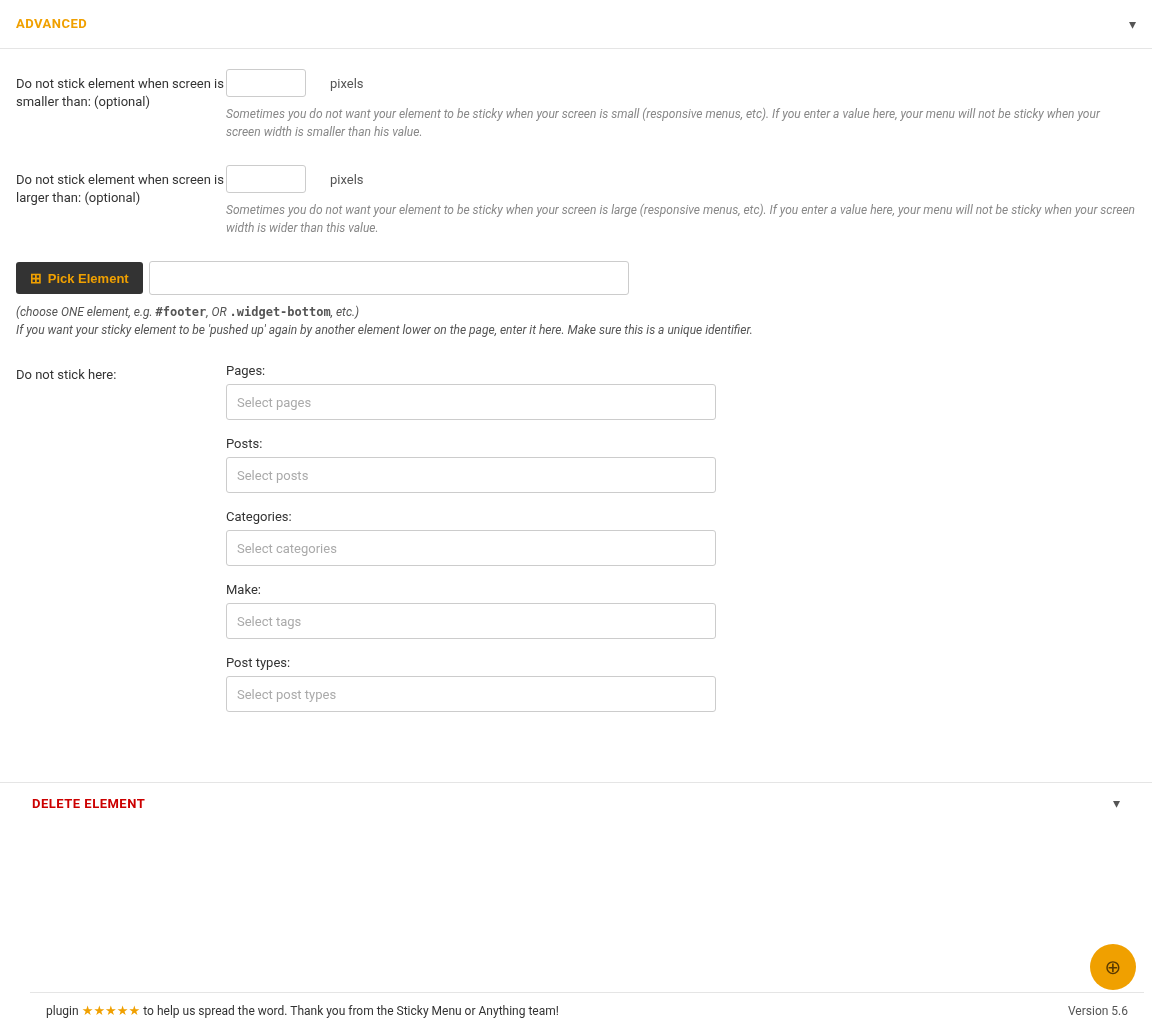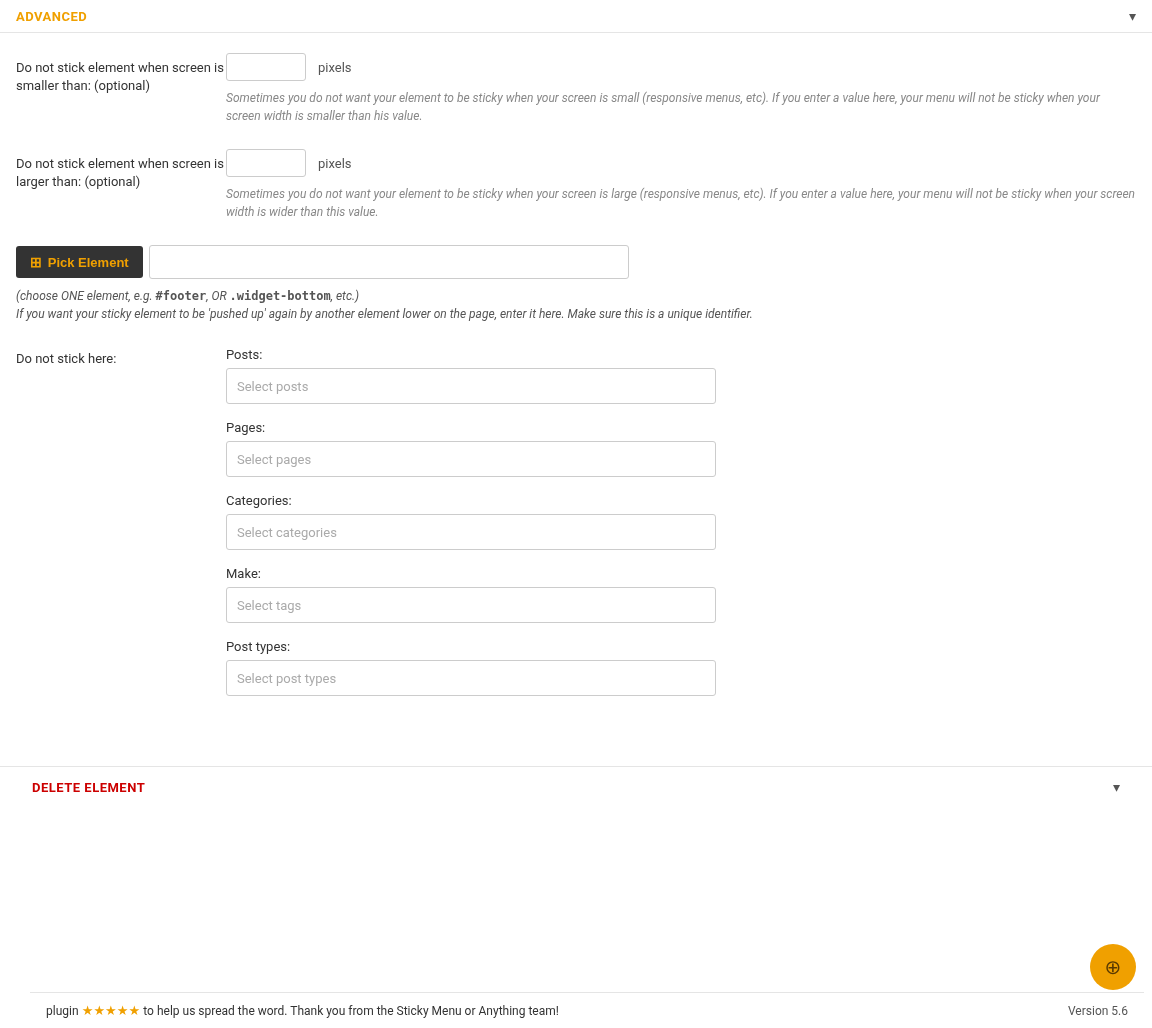--- a/index.html
+++ b/index.html
@@ -13,23 +13,22 @@
       background: #fff;
       max-width: 1152px;
       min-height: 1028px;
       margin: 0 auto;
       position: relative;
     }
 
     
     .advanced-header {
       display: flex;
-      align-items: center;
       justify-content: space-between;
-      padding: 8px 16px;
+      padding: 16px 16px;
       border-bottom: 1px solid #e5e5e5;
     }
     .advanced-title {
       color: #f0a000;
       font-weight: 700;
       font-size: 13px;
       letter-spacing: 0.5px;
       text-transform: uppercase;
     }
     .chevron-icon {
@@ -55,21 +54,21 @@
       color: #333;
       padding-top: 6px;
       line-height: 1.4;
     }
     .form-control-area {
       flex: 1;
     }
     .pixel-input-row {
       display: flex;
       align-items: center;
-      gap: 12px;
+      gap: 24px;
       margin-bottom: 8px;
     }
     .pixel-input {
       width: 80px;
       height: 28px;
       border: 1px solid #ccc;
       border-radius: 3px;
       padding: 4px 6px;
       font-size: 13px;
       background: #fff;
@@ -280,30 +279,30 @@
         </div>
         <div class="push-hint">If you want your sticky element to be 'pushed up' again by another element lower on the page, enter it here. Make sure this is a unique identifier.</div>
       </div>
     </div>
 
     <div class="do-not-stick-row">
       <div class="do-not-stick-label">Do not stick here:</div>
       <div class="do-not-stick-controls">
 
         <div class="field-group">
+          <div class="field-group-label">Pages:</div>
+          <div class="select-placeholder">
+            <span>Select pages</span>
+          </div>
+        </div>
+
+        <div class="field-group">
           <div class="field-group-label">Posts:</div>
           <div class="select-placeholder">
             <span>Select posts</span>
-          </div>
-        </div>
-
-        <div class="field-group">
-          <div class="field-group-label">Pages:</div>
-          <div class="select-placeholder">
-            <span>Select pages</span>
           </div>
         </div>
 
         <div class="field-group">
           <div class="field-group-label">Categories:</div>
           <div class="select-placeholder">
             <span>Select categories</span>
           </div>
         </div>
 

